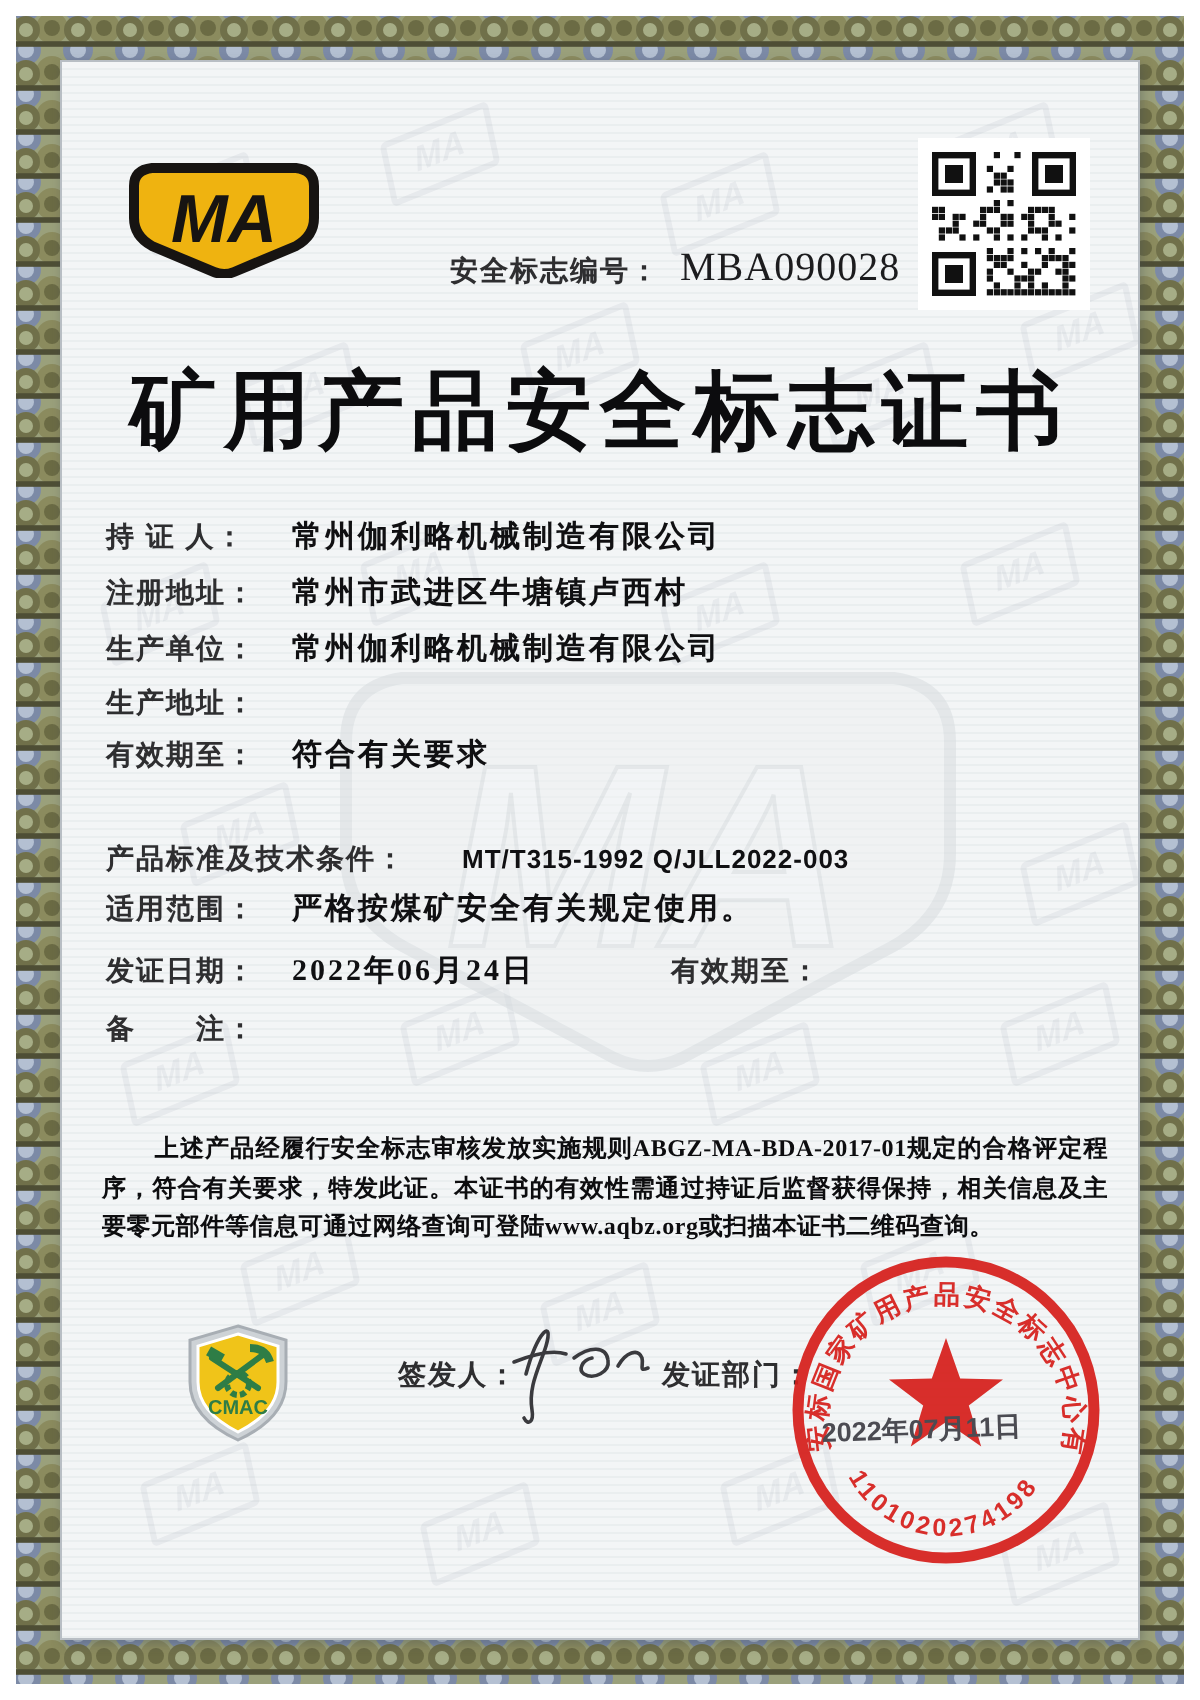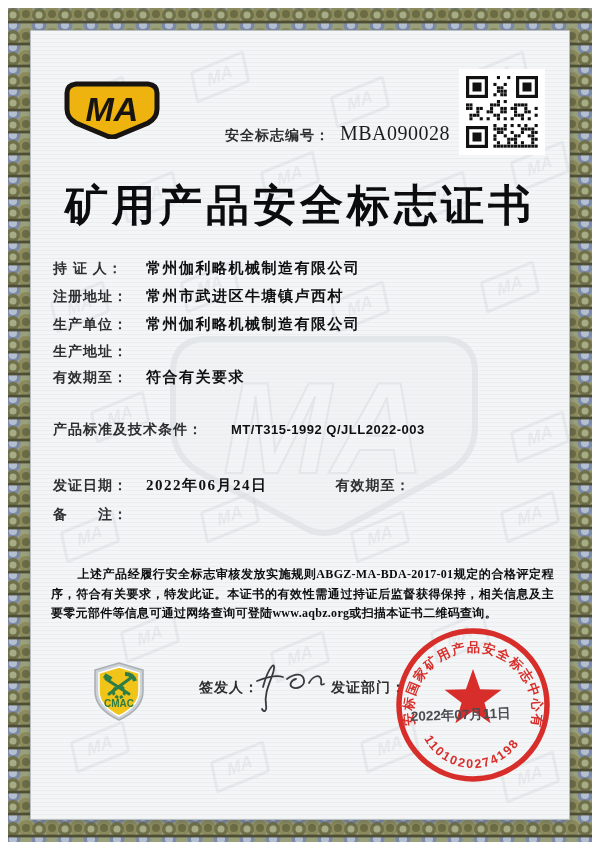--- a/index.html
+++ b/index.html
@@ -269,20 +269,24 @@
     <span class="flabel">生产地址：</span>
   </div>
   <div class="row" style="top:321px">
     <span class="flabel">有效期至：</span>
     <span class="fvalue serif">符合有关要求</span>
   </div>
   <div class="row" style="top:374px">
     <span class="flabel wide">产品标准及技术条件：</span>
     <span class="fvalue std">MT/T315-1992 Q/JLL2022-003</span>
   </div>
+  <div class="row" style="top:398px">
+    <span class="flabel">适用范围：</span>
+    <span class="fvalue serif">严格按煤矿安全有关规定使用。</span>
+  </div>
   <div class="row" style="top:429px">
     <span class="flabel">发证日期：</span>
     <span class="fvalue serif">2022年06月24日</span>
     <span class="pair2">
       <span class="flabel">有效期至：</span>
     </span>
   </div>
   <div class="row" style="top:459px">
     <span class="flabel">备　　注：</span>
     <span class="fvalue serif"></span>

